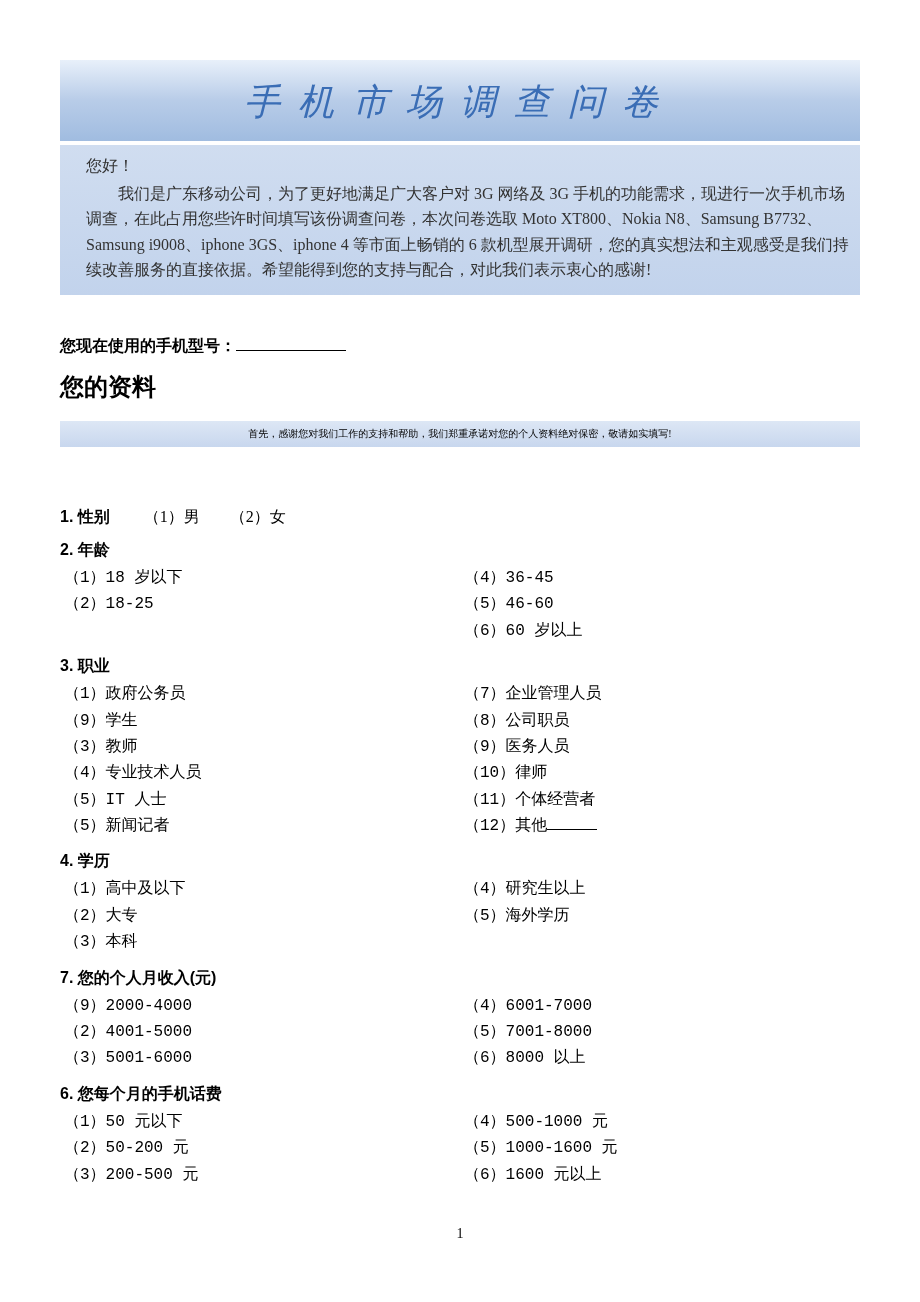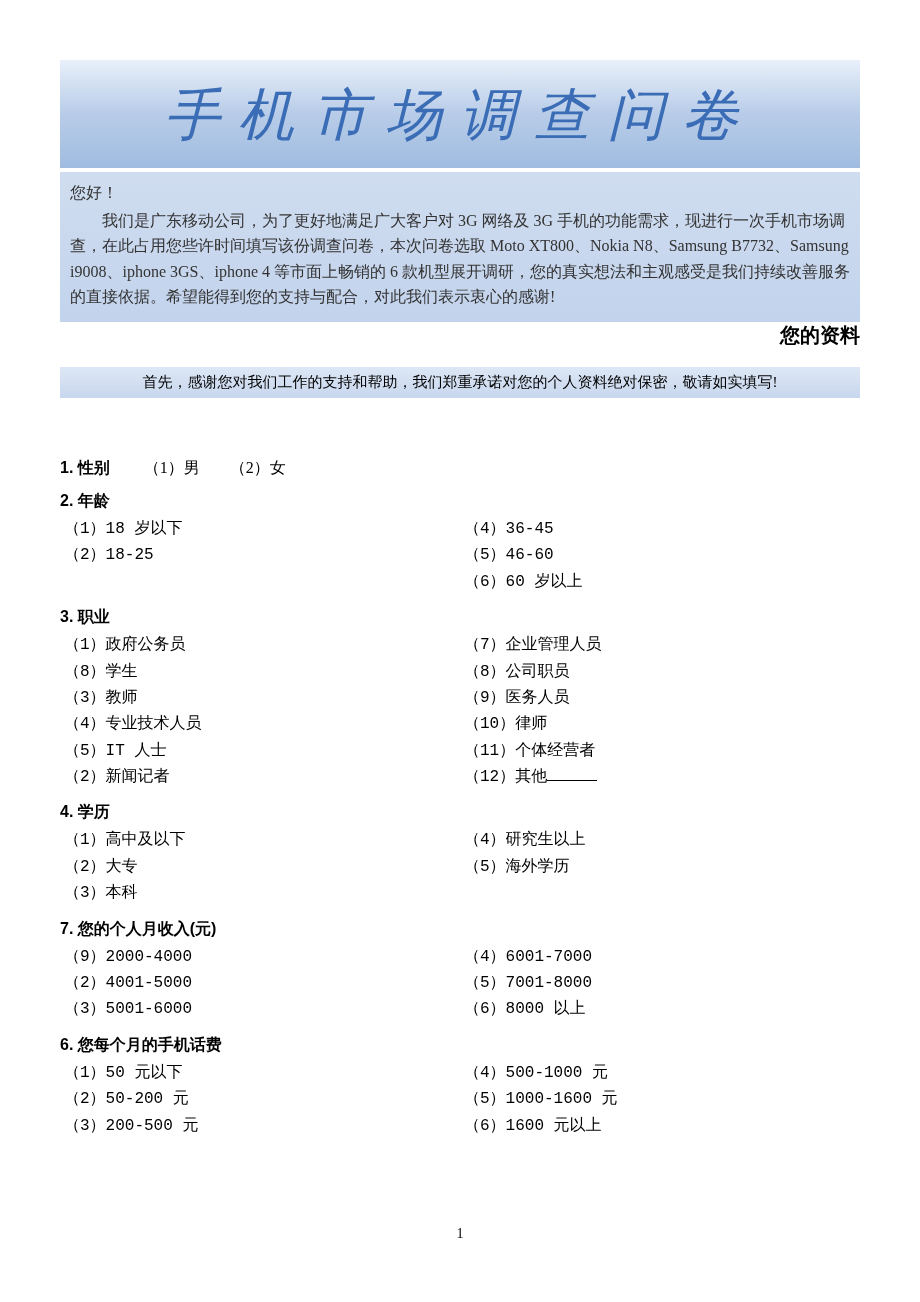--- a/index.html
+++ b/index.html
@@ -16,58 +16,59 @@
       padding: 60px 60px 40px 60px;
     }
     .title-bar {
       background: linear-gradient(to bottom, #e8f0fa 0%, #b8cce8 50%, #a0bce0 100%);
       text-align: center;
       padding: 18px 0 14px 0;
       margin-bottom: 4px;
     }
     .title-bar .main-title {
       font-family: "STXingkai", "华文行楷", cursive;
-      font-size: 56px;
+      font-size: 36px;
       font-style: italic;
       color: #3a6db5;
       letter-spacing: 18px;
       font-weight: normal;
     }
     .intro-bar {
       background: linear-gradient(to bottom, #d0ddf0 0%, #c2d3ec 100%);
-      padding: 8px 10px 12px 10px;
+      padding: 8px 10px 12px 26px;
       color: #333;
       line-height: 1.6;
     }
     .intro-bar .greet { margin-bottom: 2px; }
     .intro-bar .body { text-indent: 2em; }
     .model-line {
       margin-top: 40px;
       font-weight: bold;
       font-family: "Microsoft YaHei", sans-serif;
     }
     .fill-blank {
       display: inline-block;
       border-bottom: 1px solid #000;
       min-width: 110px;
       height: 1em;
       vertical-align: baseline;
     }
     .section-title {
-      text-align: right;
-      font-weight: bold;
-      font-size: 20px;
+      text-align: left;
+      font-weight: bold;
+      font-size: 24px;
+      margin-top: 14px;
       font-family: "SimHei", "黑体", sans-serif;
     }
     .notice-bar {
       background: linear-gradient(to bottom, #dde7f5 0%, #c8d7ee 100%);
       text-align: center;
       padding: 6px 0;
       margin-top: 18px;
-      font-size: 15px;
+      font-size: 10px;
     }
     .questions {
       margin-top: 60px;
     }
     .q-block { margin-bottom: 12px; }
     .q-title {
       font-weight: bold;
       font-family: "Microsoft YaHei", sans-serif;
       margin-bottom: 4px;
     }
@@ -115,20 +116,23 @@
 <div class="page">
   <div class="title-bar">
     <div class="main-title">手机市场调查问卷</div>
   </div>
 
   <div class="intro-bar">
     <div class="greet">您好！</div>
     <div class="body">我们是广东移动公司，为了更好地满足广大客户对 3G 网络及 3G 手机的功能需求，现进行一次手机市场调查，在此占用您些许时间填写该份调查问卷，本次问卷选取 Moto XT800、Nokia N8、Samsung B7732、Samsung i9008、iphone 3GS、iphone 4 等市面上畅销的 6 款机型展开调研，您的真实想法和主观感受是我们持续改善服务的直接依据。希望能得到您的支持与配合，对此我们表示衷心的感谢!</div>
   </div>
 
+  <div class="model-line">
+    <span>您现在使用的手机型号：</span><span class="fill-blank"></span>
+  </div>
 
   <div class="section-title">您的资料</div>
 
   <div class="notice-bar">首先，感谢您对我们工作的支持和帮助，我们郑重承诺对您的个人资料绝对保密，敬请如实填写!</div>
 
   <div class="questions">
 
     <div class="q-block">
       <span class="q-inline">1.  性别</span>
       <span class="q-inline"><span class="opt-inline">（1）男</span><span class="opt-inline">（2）女</span></span>
@@ -147,25 +151,25 @@
           <div class="opt">（6）60 岁以上</div>
         </div>
       </div>
     </div>
 
     <div class="q-block">
       <div class="q-title">3.  职业</div>
       <div class="two-col">
         <div class="col col-left">
           <div class="opt">（1）政府公务员</div>
-          <div class="opt">（8）学生</div>
+          <div class="opt">（9）学生</div>
           <div class="opt">（3）教师</div>
           <div class="opt">（4）专业技术人员</div>
           <div class="opt">（5）IT 人士</div>
-          <div class="opt">（2）新闻记者</div>
+          <div class="opt">（5）新闻记者</div>
         </div>
         <div class="col col-right">
           <div class="opt">（7）企业管理人员</div>
           <div class="opt">（8）公司职员</div>
           <div class="opt">（9）医务人员</div>
           <div class="opt">（10）律师</div>
           <div class="opt">（11）个体经营者</div>
           <div class="opt"><span>（12）其他</span><span class="blank-short"></span></div>
         </div>
       </div>

